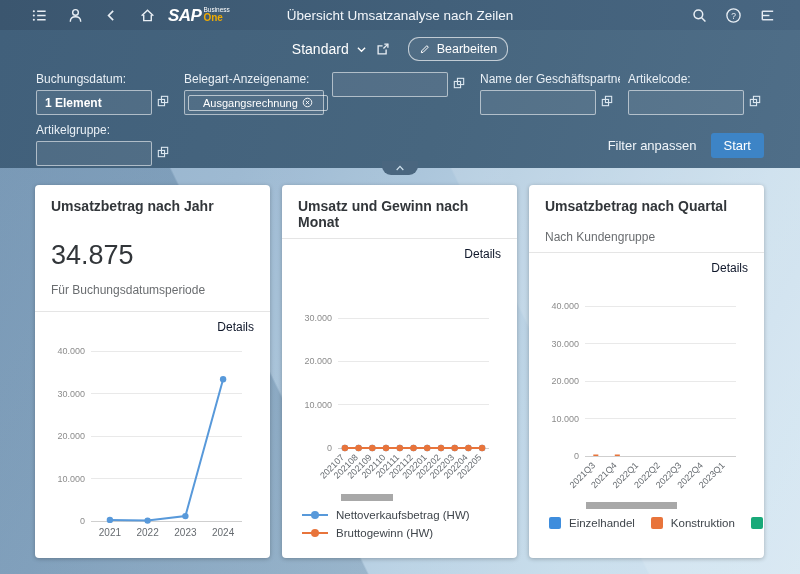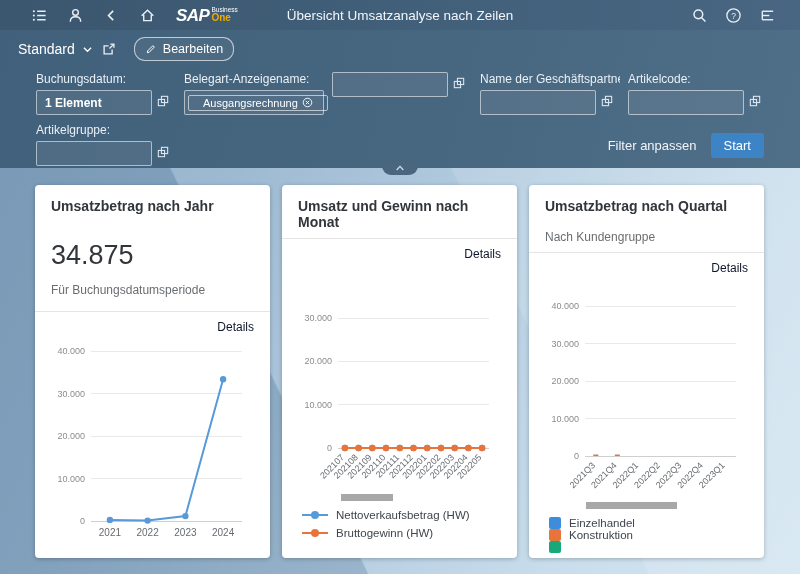--- a/index.html
+++ b/index.html
@@ -11,30 +11,30 @@
 
   
   .shell { position:absolute; top:0; left:0; right:0; height:30px; z-index:5;
     background:linear-gradient(90deg,#3b566f 0%,#42607a 55%,#486681 100%);
     display:flex; align-items:center; color:#fff; }
   .shell-left { display:flex; align-items:center; gap:6px; padding-left:24px; width:270px; }
   .shell-right { display:flex; align-items:center; gap:4px; padding-right:18px; width:270px; justify-content:flex-end; }
   .shell-title { flex:1; text-align:center; font-size:13.5px; color:#f2f6fa; white-space:nowrap; }
   .sbtn { background:transparent; border:none; color:#e8eef4; width:30px; height:26px;
     display:inline-flex; align-items:center; justify-content:center; cursor:pointer; }
-  .logo { display:flex; align-items:center; margin-left:8px; line-height:1; }
+  .logo { display:flex; align-items:center; line-height:1; }
   .logo .sap { font-size:17px; font-weight:bold; font-style:italic; letter-spacing:-0.5px; color:#fff; }
   .logo .bo { display:flex; flex-direction:column; margin-left:2px; }
   .logo .business { font-size:6.5px; color:#fff; }
   .logo .one { font-size:10px; font-weight:bold; color:#f0ab00; }
 
   
   .panel { position:absolute; top:30px; left:0; right:0; height:138px; z-index:4;
     background:linear-gradient(105deg,#41607b 0%,#47667f 55%,#4f6e88 100%); color:#fff; }
-  .subbar { height:38px; display:flex; align-items:center; justify-content:flex-start; padding:0 18px; }
+  .subbar { height:38px; display:flex; align-items:center; justify-content:center; padding:0 46px; }
   .variant { display:flex; align-items:center; gap:6px; background:none; border:none; color:#fff;
     font-size:14px; cursor:pointer; font-family:inherit; }
   .sub-actions { display:flex; align-items:center; gap:10px; }
   .edit-btn { display:flex; align-items:center; gap:6px; background:rgba(255,255,255,0.05);
     border:1px solid rgba(255,255,255,0.65); border-radius:11px; color:#fff; font-size:12.5px;
     padding:4px 10px; cursor:pointer; font-family:inherit; }
   .f-grid { display:grid; grid-template-columns:repeat(5,140px); column-gap:8px; row-gap:8px; padding:4px 0 0 36px; }
   .field label { display:block; font-size:12px; color:#e9f0f6; margin-bottom:4px;
     white-space:nowrap; overflow:hidden; max-width:140px; }
   .inputwrap { position:relative; width:140px; }
@@ -66,21 +66,21 @@
   .kpi { font-size:27px; font-weight:400; color:#32363a; margin-top:26px; }
   .kpi-sub { font-size:12px; color:#6a6d70; margin-top:12px; padding-bottom:6px; }
   .divider { height:1px; background:#e5e5e5; }
   .details-row { text-align:right; padding:5px 16px 0 16px; }
   .details-link { font-size:12px; color:#0f172a; text-decoration:none; cursor:pointer;margin-top:6px; }
   .chart { display:block; margin:2px 16px 0 16px; font-family:"Liberation Sans",sans-serif; }
   .hscroll-track { margin:0 16px; height:7px; position:relative; }
   .hscroll { position:absolute; top:0; height:7px; background:#a8a8a8; cursor:pointer; }
   .legend { padding:8px 0 0 20px; display:flex; }
   .legend.col { flex-direction:column; gap:6px; }
-  .legend.row { flex-direction:column; }
+  .legend.row { flex-direction:row; gap:16px; }
   .legend-item { display:flex; align-items:center; gap:8px; cursor:pointer; }
   .lm-line { position:relative; width:26px; height:2px; background:var(--c); flex:none; }
   .lm-line::after { content:""; position:absolute; left:9px; top:-3px; width:8px; height:8px;
     border-radius:50%; background:var(--c); }
   .lm-sq { width:12px; height:12px; border-radius:2px; background:var(--c); flex:none; }
   .lm-label { font-size:11.5px; color:#3f454b; white-space:nowrap; }
 </style>
 </head>
 <body>
 

